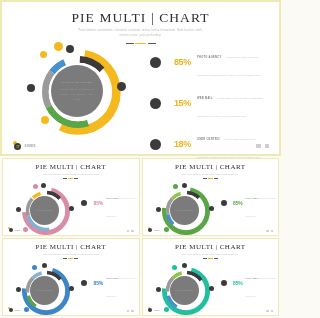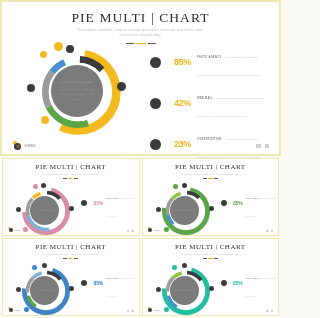--- a/index.html
+++ b/index.html
@@ -200,31 +200,23 @@
     <div class="legend-row">
       <span class="legend-bullet"></span>
       <span class="legend-pct">85%</span>
       <span class="legend-txt">
         <span class="legend-label">PHOTO AGENCY</span>
         <span class="legend-desc">Lorem ipsum dolor sit amet, consectetur adipiscing elit, fugen viverra euismod odio.</span>
       </span>
     </div>
     <div class="legend-row">
       <span class="legend-bullet"></span>
-      <span class="legend-pct">42%</span>
+      <span class="legend-pct">15%</span>
       <span class="legend-txt">
         <span class="legend-label">WEB MAIL</span>
-        <span class="legend-desc">Lorem ipsum dolor sit amet, consectetur adipiscing elit, fugen viverra euismod odio.</span>
-      </span>
-    </div>
-    <div class="legend-row">
-      <span class="legend-bullet"></span>
-      <span class="legend-pct">23%</span>
-      <span class="legend-txt">
-        <span class="legend-label">CONSTRUCTION</span>
         <span class="legend-desc">Lorem ipsum dolor sit amet, consectetur adipiscing elit, fugen viverra euismod odio.</span>
       </span>
     </div>
     <div class="legend-row">
       <span class="legend-bullet"></span>
       <span class="legend-pct">18%</span>
       <span class="legend-txt">
         <span class="legend-label">USER CENTRIC</span>
         <span class="legend-desc">Lorem ipsum dolor sit amet, consectetur adipiscing elit, fugen viverra euismod odio.</span>
       </span>

